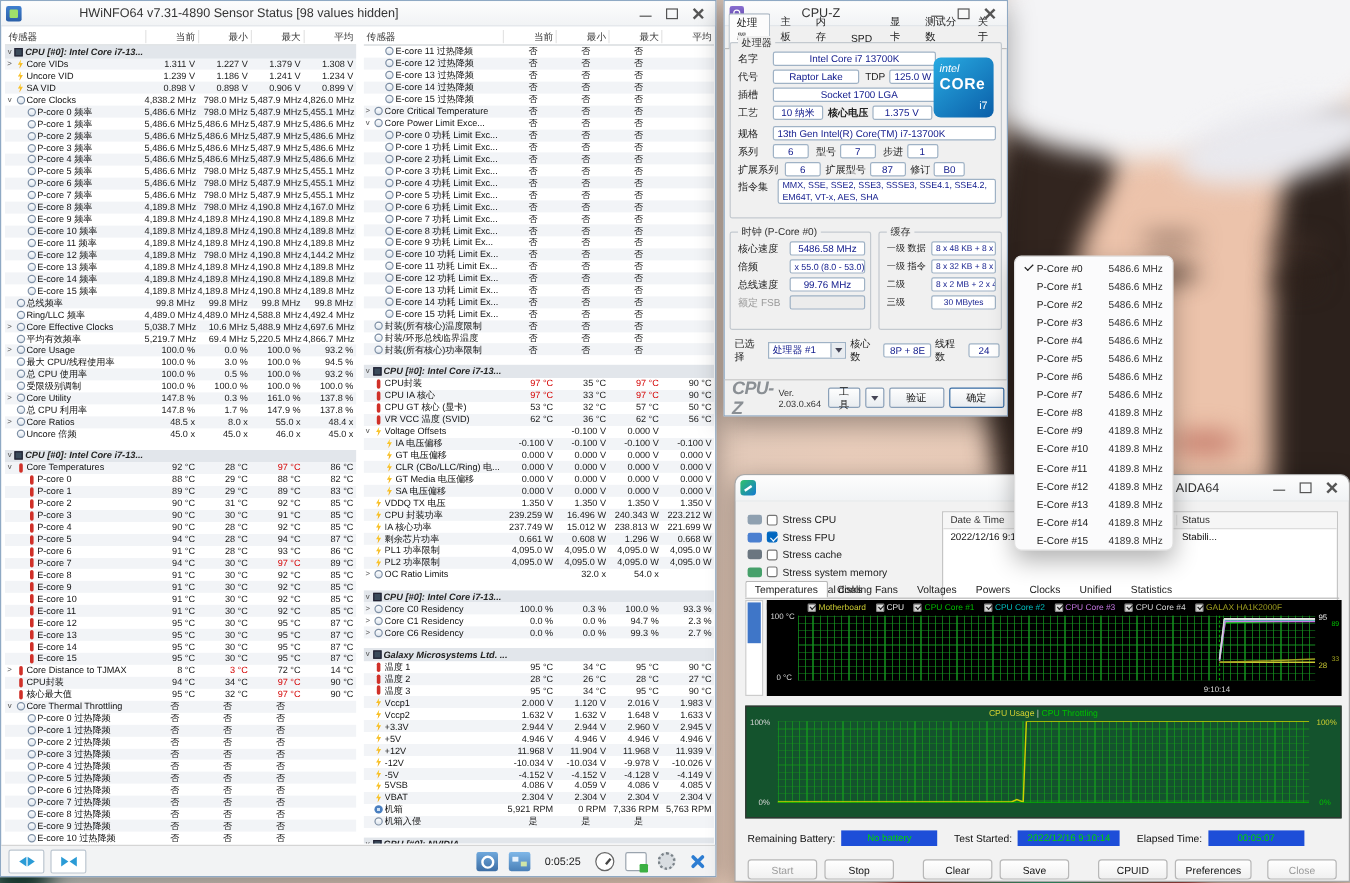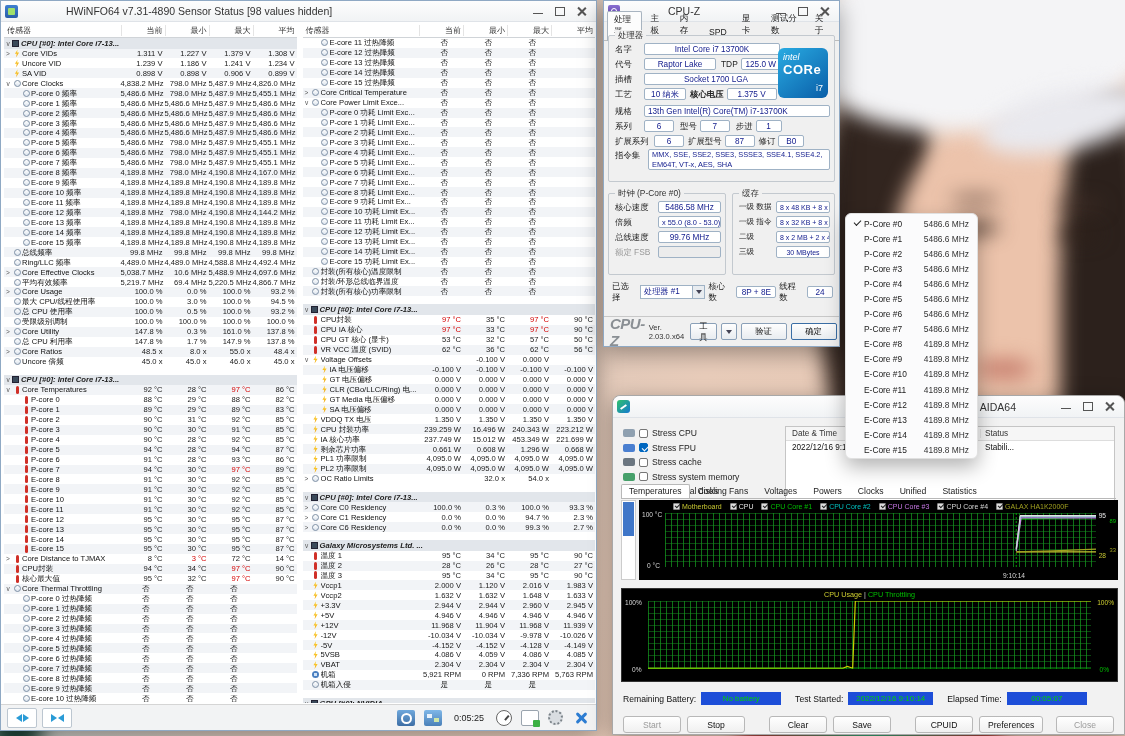--- a/index.html
+++ b/index.html
@@ -131,21 +131,21 @@
   .vthumb{position:absolute;left:1px;right:1px;top:1px;height:34px;background:#3f76c8;}
   .chartbox{position:relative;flex:1;background:#000;overflow:hidden;}
   .legend{position:absolute;left:34px;right:2px;top:1px;height:11px;display:flex;gap:8px;align-items:center;font-size:7px;white-space:nowrap;}
   .lg{display:flex;align-items:center;gap:2px;}
   .lg .cb2{width:7px;height:7px;background:#ddd;border:1px solid #888;border-radius:1px;position:relative;}
   .lg .cb2::after{content:"";position:absolute;left:1px;top:0px;width:4px;height:2px;border-left:1.2px solid #222;border-bottom:1.2px solid #222;transform:rotate(-45deg);}
   .plot{position:absolute;background-image:repeating-linear-gradient(to right,rgba(20,150,30,.75) 0 1px,transparent 1px 6px),repeating-linear-gradient(to bottom,rgba(20,130,30,.55) 0 1px,transparent 1px 6px);}
   .plot svg{position:absolute;inset:0;width:100%;height:100%;}
   #tplot{left:26px;right:22px;top:13px;bottom:13px;}
   .axlab{position:absolute;font-size:6.6px;color:#d8d8d8;}
-  .usage{position:absolute;left:8px;top:192px;width:497px;height:94px;background:#000000;overflow:hidden;border:1px solid #333;}
+  .usage{position:absolute;left:8px;top:192px;width:497px;height:94px;background:#14532d;overflow:hidden;border:1px solid #333;}
   #uplot{left:26px;right:26px;top:12px;bottom:12px;}
   .utitle{position:absolute;top:1px;left:0;right:0;text-align:center;font-size:7.2px;}
   .infobar{position:absolute;left:10px;top:296px;right:10px;display:flex;align-items:center;font-size:8.6px;color:#111;}
   .ibox{background:#1d4ed8;color:#00d400;font-size:8px;height:13px;display:flex;align-items:center;justify-content:center;margin:0 14px 0 5px;padding:0 8px;min-width:80px;}
   .btnrow{position:absolute;left:10px;right:10px;top:320px;display:flex;gap:6px;}
   .abt{height:17px;min-width:58px;background:linear-gradient(#fff,#f0f0f0);border:1px solid #b8b8b8;border-radius:3px;font-size:8.6px;color:#111;display:flex;align-items:center;justify-content:center;padding:0 8px;}
   .abt.dis{color:#9a9a9a;}
   .abt.right{margin-left:auto;}
   .gap1{width:12px;}
 </style>
@@ -1337,21 +1337,21 @@
             <span class="val">223.212 W</span>
           </div>
           <div class="rrow">
             <span class="exp"></span>
             <span class="ico">
               <span class="ib"></span>
             </span>
             <span class="lbl">IA 核心功率</span>
             <span class="val">237.749 W</span>
             <span class="val">15.012 W</span>
-            <span class="val">453.349 W</span>
+            <span class="val">238.813 W</span>
             <span class="val">221.699 W</span>
           </div>
           <div class="rrow">
             <span class="exp"></span>
             <span class="ico">
               <span class="ib"></span>
             </span>
             <span class="lbl">剩余芯片功率</span>
             <span class="val">0.661 W</span>
             <span class="val">0.608 W</span>

